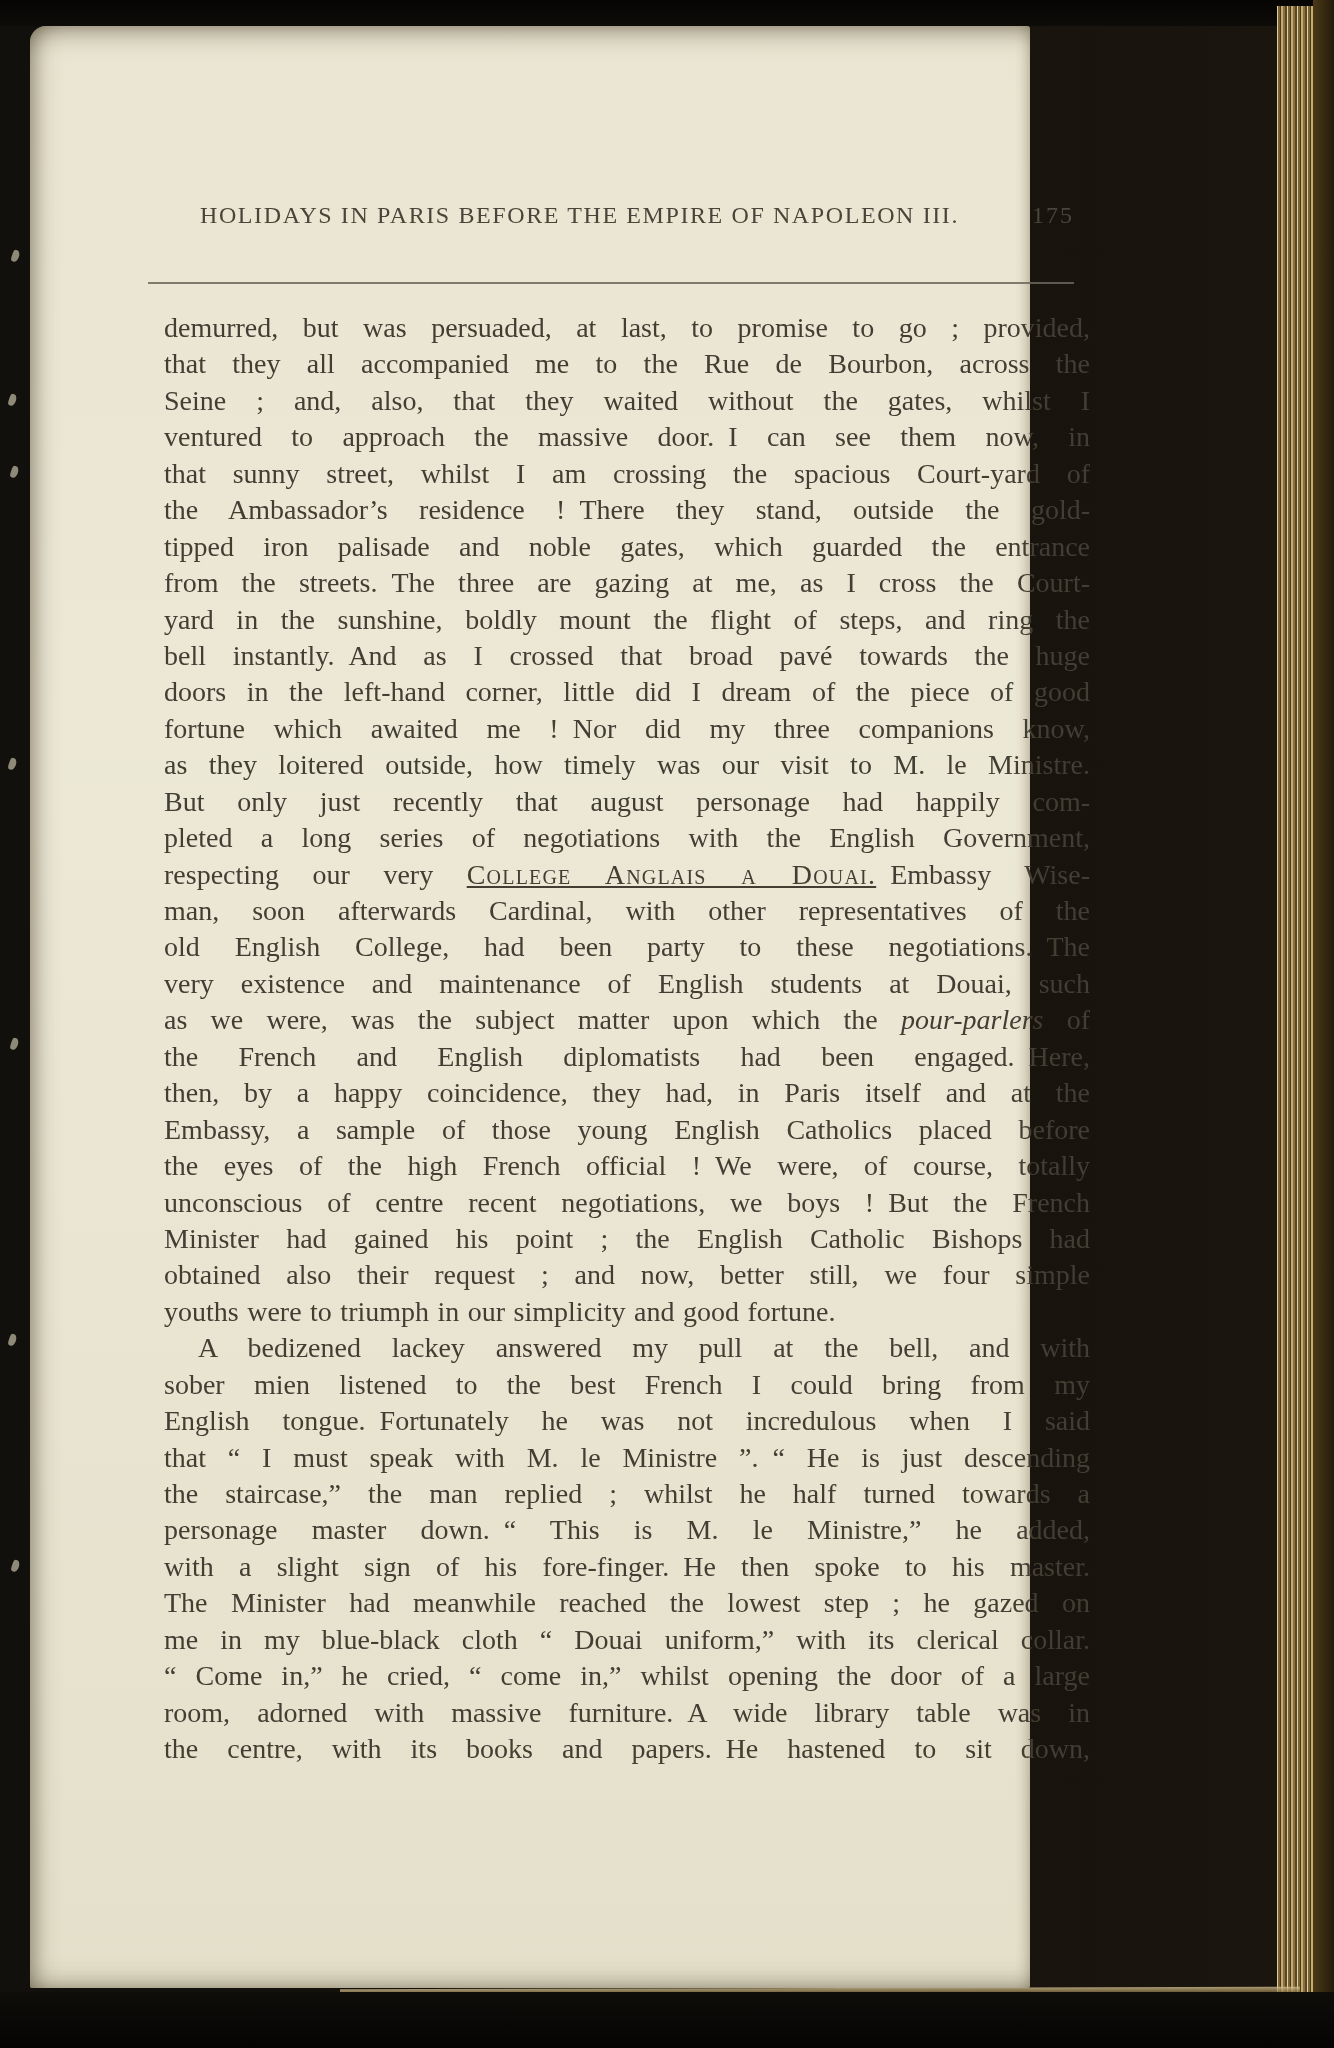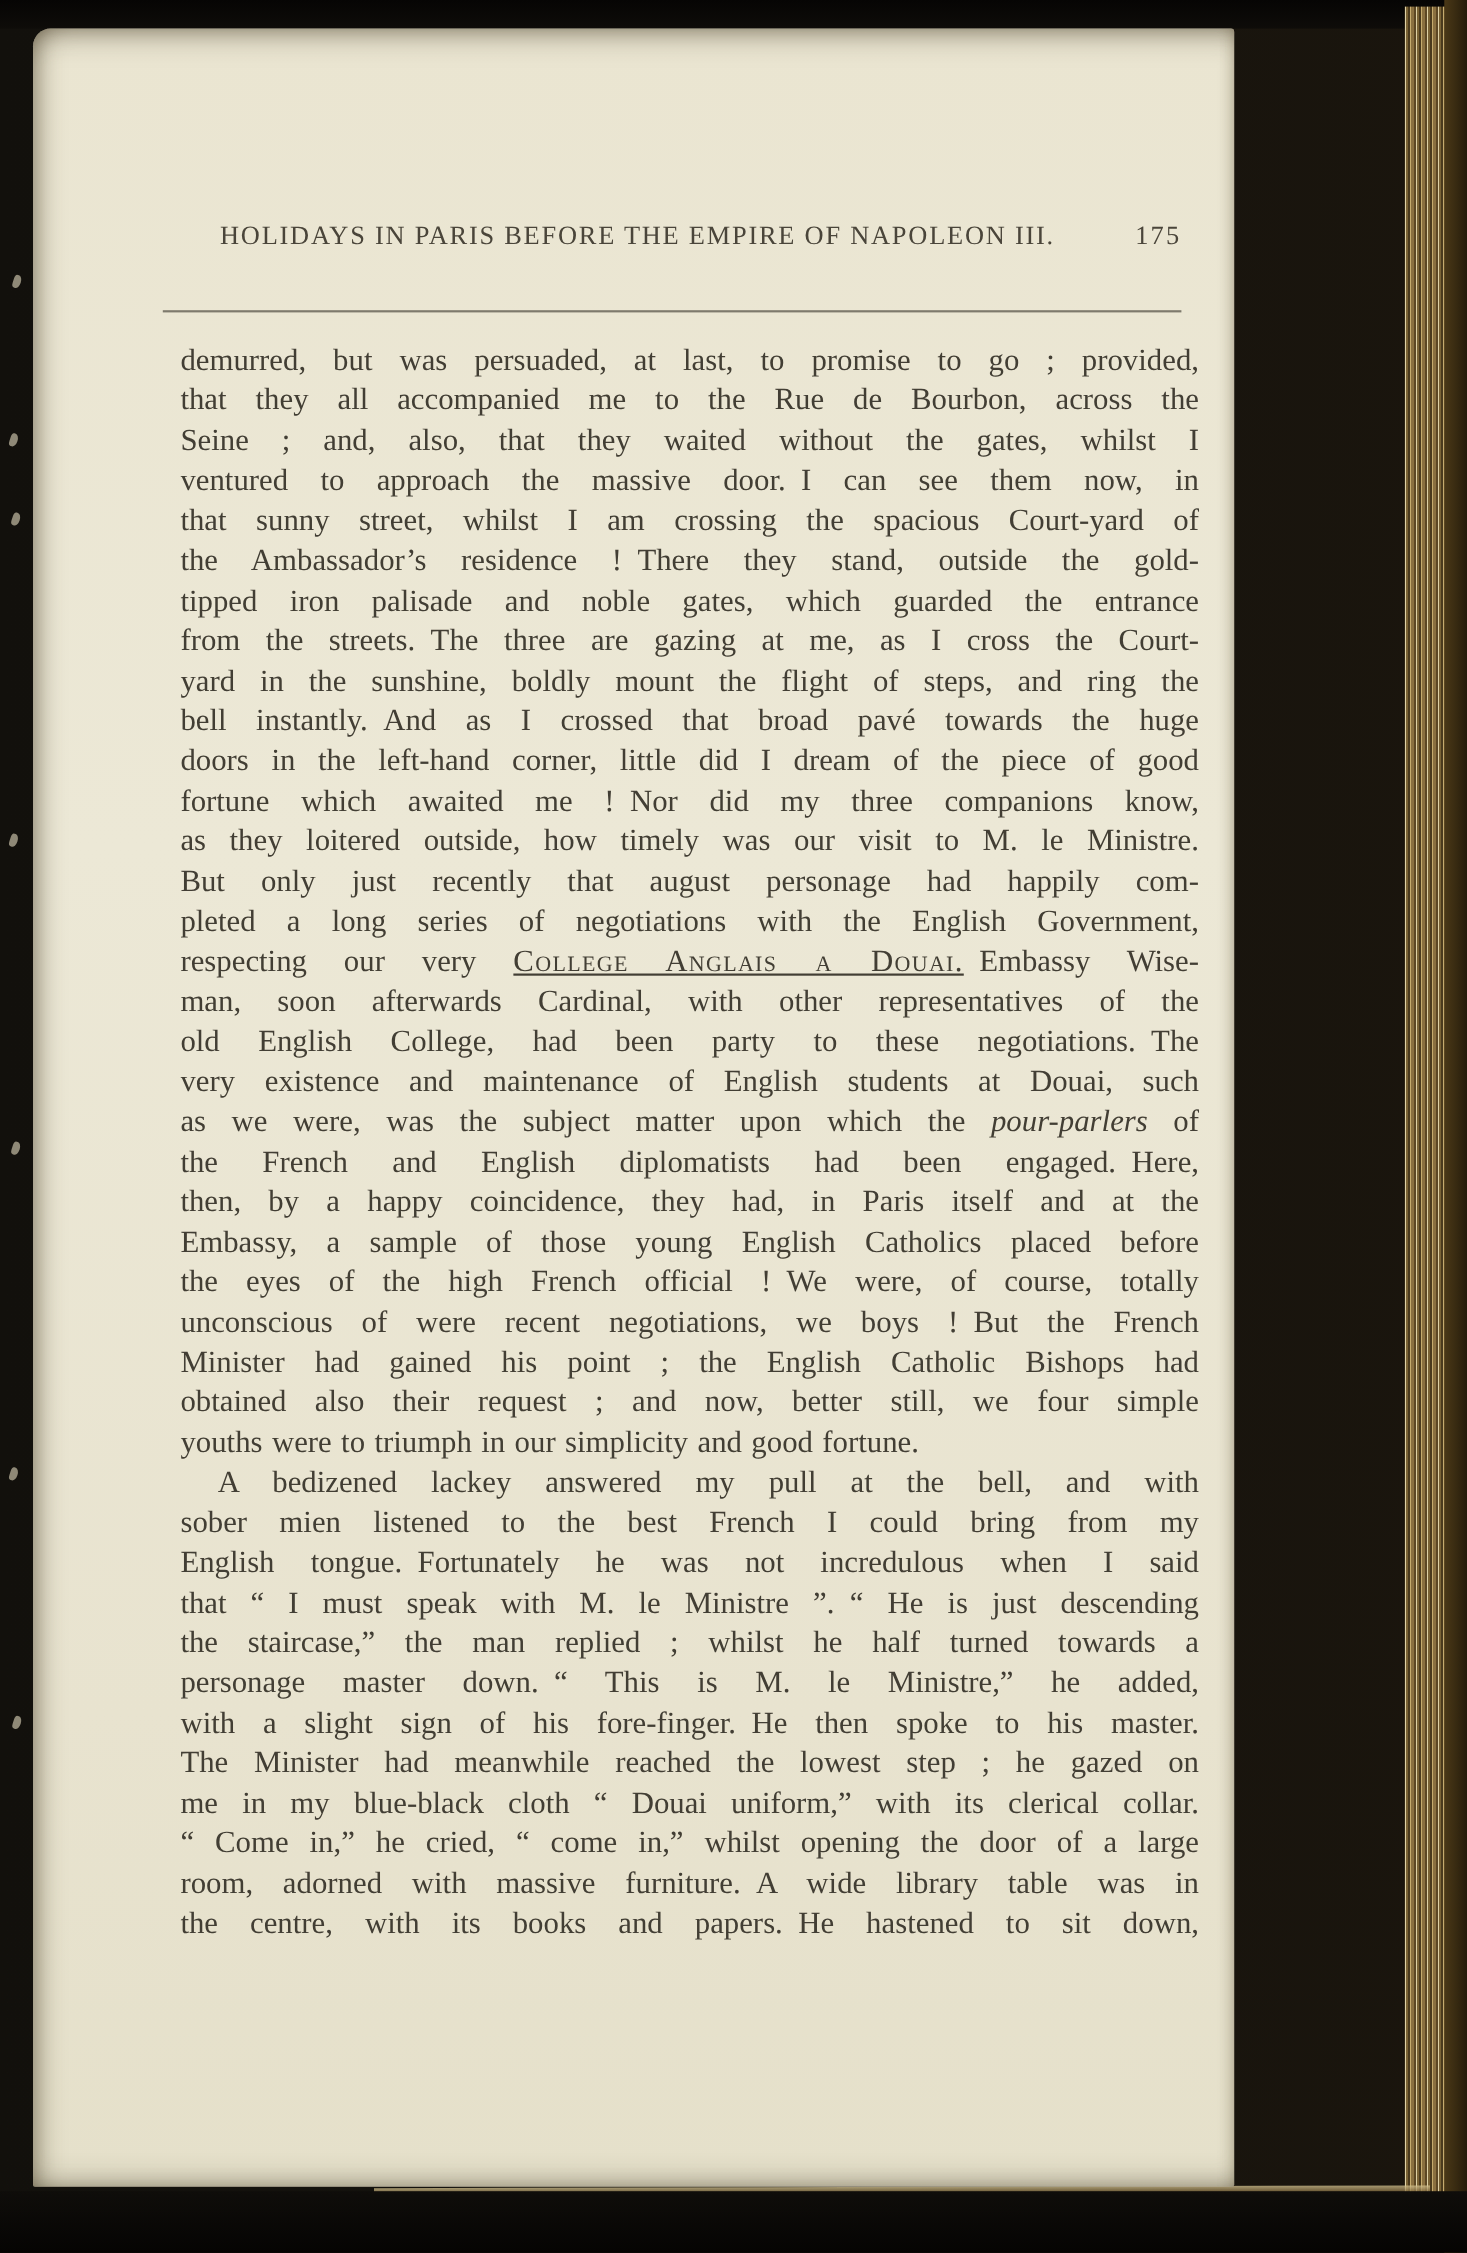--- a/index.html
+++ b/index.html
@@ -20,21 +20,21 @@
     background:linear-gradient(90deg,#4a3817 0%,#3a2c12 45%,#241b0b 100%);
   }
   .band-top{position:absolute;left:0;top:0;width:1334px;height:26px;background:linear-gradient(180deg,#060504,#0e0c09);}
   .band-bottom{position:absolute;left:0;top:1992px;width:1334px;height:56px;background:linear-gradient(180deg,#0f0d0a,#050403);}
   .page-bottom-edge{
     position:absolute;left:340px;top:1988px;width:960px;height:7px;opacity:.75;
     background:linear-gradient(180deg,#d8c794,#6b5127);transform:rotate(-0.15deg);
   }
   
   .page{
-    position:absolute;left:30px;top:26px;width:1092px;height:1962px;
+    position:absolute;left:30px;top:26px;width:1000px;height:1962px;
     background:linear-gradient(180deg,#eae5d1 0%,#ece8d6 38%,#e8e3cf 78%,#e5e0ca 100%);
     border-radius:16px 3px 2px 2px;
     box-shadow:
       inset 16px 0 24px -12px rgba(70,60,35,.5),
       inset -7px 0 14px -8px rgba(95,80,48,.42),
       inset 0 20px 28px -18px rgba(60,50,30,.55),
       inset 0 -18px 28px -18px rgba(60,50,30,.45);
   }
   .running-head{
     position:absolute;left:118px;top:176px;width:926px;
@@ -106,21 +106,21 @@
         <div class="bodyline just"><span>pleted a long series of negotiations with the English Government,</span></div>
         <div class="bodyline just"><span>respecting our very </span><span class="smallcaps">College Anglais a Douai.</span><span> Embassy Wise-</span></div>
         <div class="bodyline just"><span>man, soon afterwards Cardinal, with other representatives of the</span></div>
         <div class="bodyline just"><span>old English College, had been party to these negotiations. The</span></div>
         <div class="bodyline just"><span>very existence and maintenance of English students at Douai, such</span></div>
         <div class="bodyline just"><span>as we were, was the subject matter upon which the </span><span class="italic">pour-parlers</span><span> of</span></div>
         <div class="bodyline just"><span>the French and English diplomatists had been engaged. Here,</span></div>
         <div class="bodyline just"><span>then, by a happy coincidence, they had, in Paris itself and at the</span></div>
         <div class="bodyline just"><span>Embassy, a sample of those young English Catholics placed before</span></div>
         <div class="bodyline just"><span>the eyes of the high French official ! We were, of course, totally</span></div>
-        <div class="bodyline just"><span>unconscious of were recent negotiations, we boys ! But the French</span></div>
+        <div class="bodyline just"><span>unconscious of centre recent negotiations, we boys ! But the French</span></div>
         <div class="bodyline just"><span>Minister had gained his point ; the English Catholic Bishops had</span></div>
         <div class="bodyline just"><span>obtained also their request ; and now, better still, we four simple</span></div>
         <div class="bodyline"><span>youths were to triumph in our simplicity and good fortune.</span></div>
         <div class="bodyline just indent"><span>A bedizened lackey answered my pull at the bell, and with</span></div>
         <div class="bodyline just"><span>sober mien listened to the best French I could bring from my</span></div>
         <div class="bodyline just"><span>English tongue. Fortunately he was not incredulous when I said</span></div>
         <div class="bodyline just"><span>that “ I must speak with M. le Ministre ”. “ He is just descending</span></div>
         <div class="bodyline just"><span>the staircase,” the man replied ; whilst he half turned towards a</span></div>
         <div class="bodyline just"><span>personage master down. “ This is M. le Ministre,” he added,</span></div>
         <div class="bodyline just"><span>with a slight sign of his fore-finger. He then spoke to his master.</span></div>

